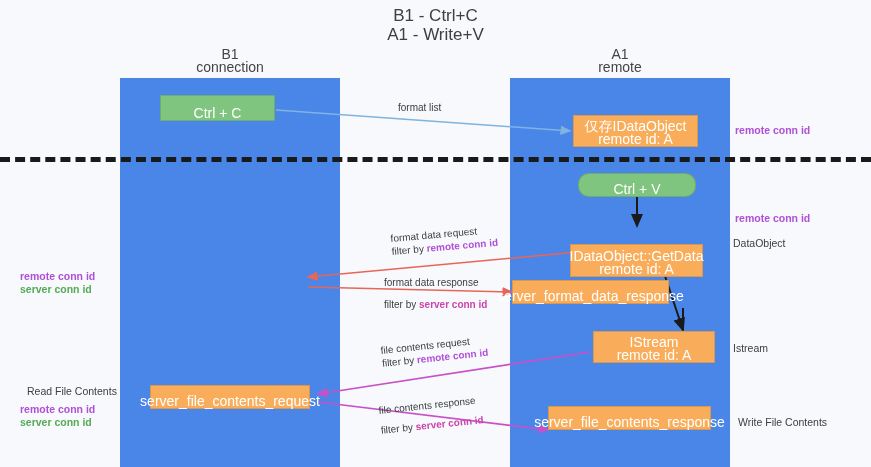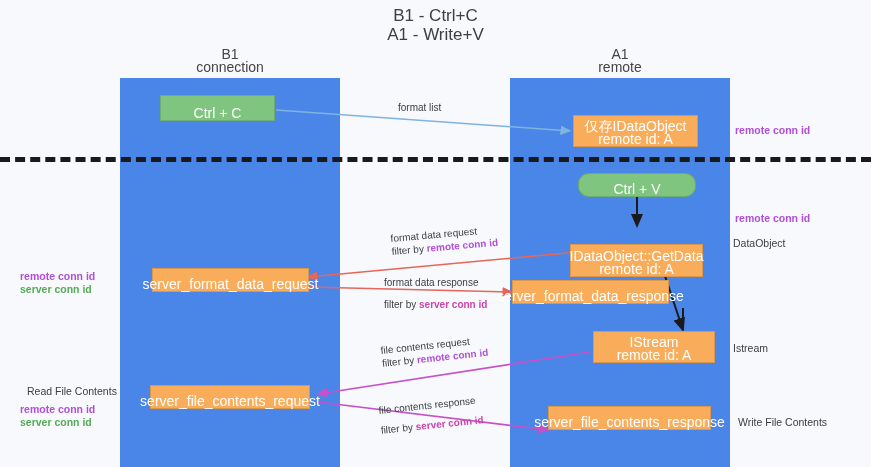--- a/index.html
+++ b/index.html
@@ -103,23 +103,20 @@
 
   <div class="box green" style="left:578px;top:173px;width:118px;height:24px;border-radius:11px;">
     <div>Ctrl + V</div>
   </div>
 
   <div class="box orange" style="left:570px;top:228px;width:133px;height:33px;margin-top:16px;">
     <div>IDataObject::GetData</div>
     <div class="l2">remote id: A</div>
   </div>
 
-  <div class="box orange" style="left:152px;top:268px;width:157px;height:24px;">
-    <div>server_format_data_request</div>
-  </div>
 
   <div class="box orange" style="left:512px;top:280px;width:157px;height:24px;">
     <div>server_format_data_response</div>
   </div>
 
   <div class="box orange" style="left:593px;top:331px;width:122px;height:32px;">
     <div>IStream</div>
     <div class="l2">remote id: A</div>
   </div>
 

